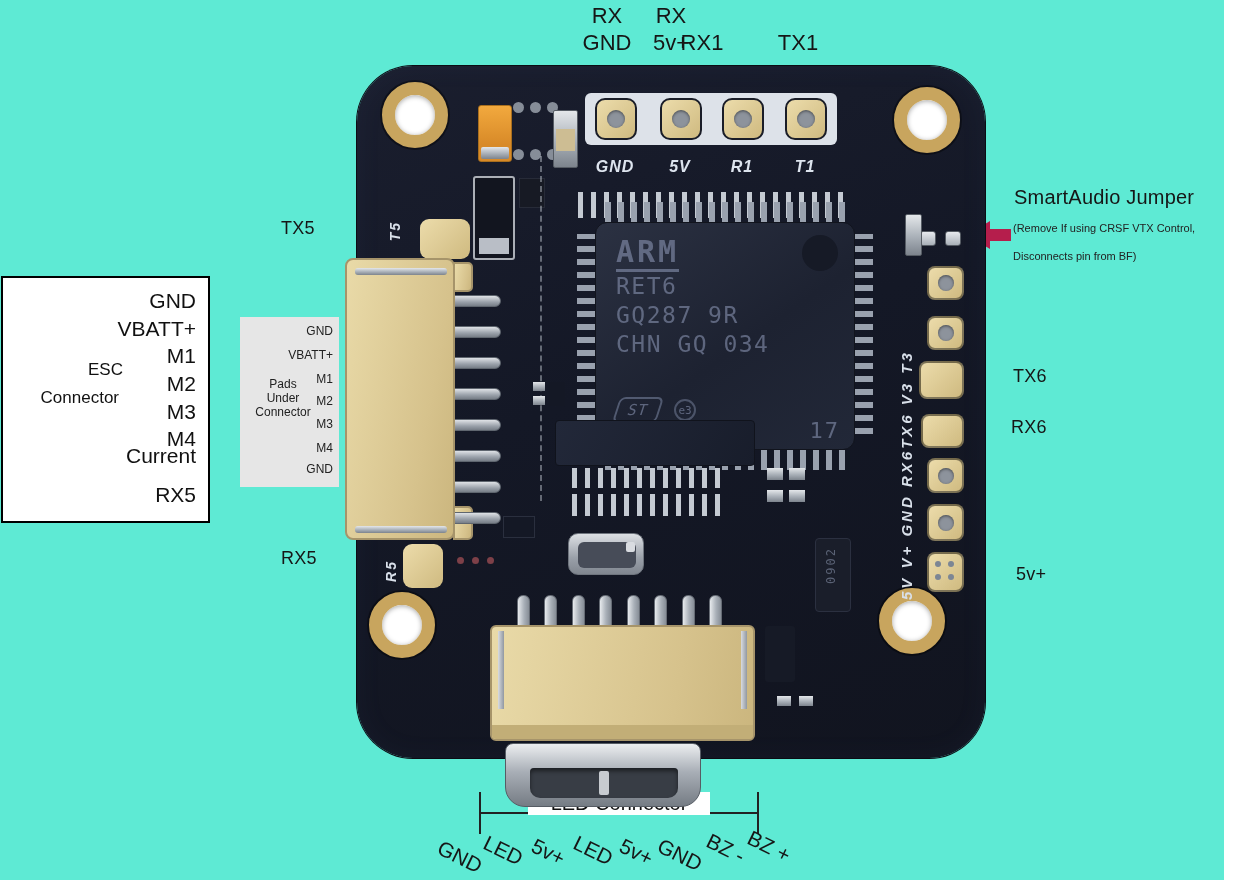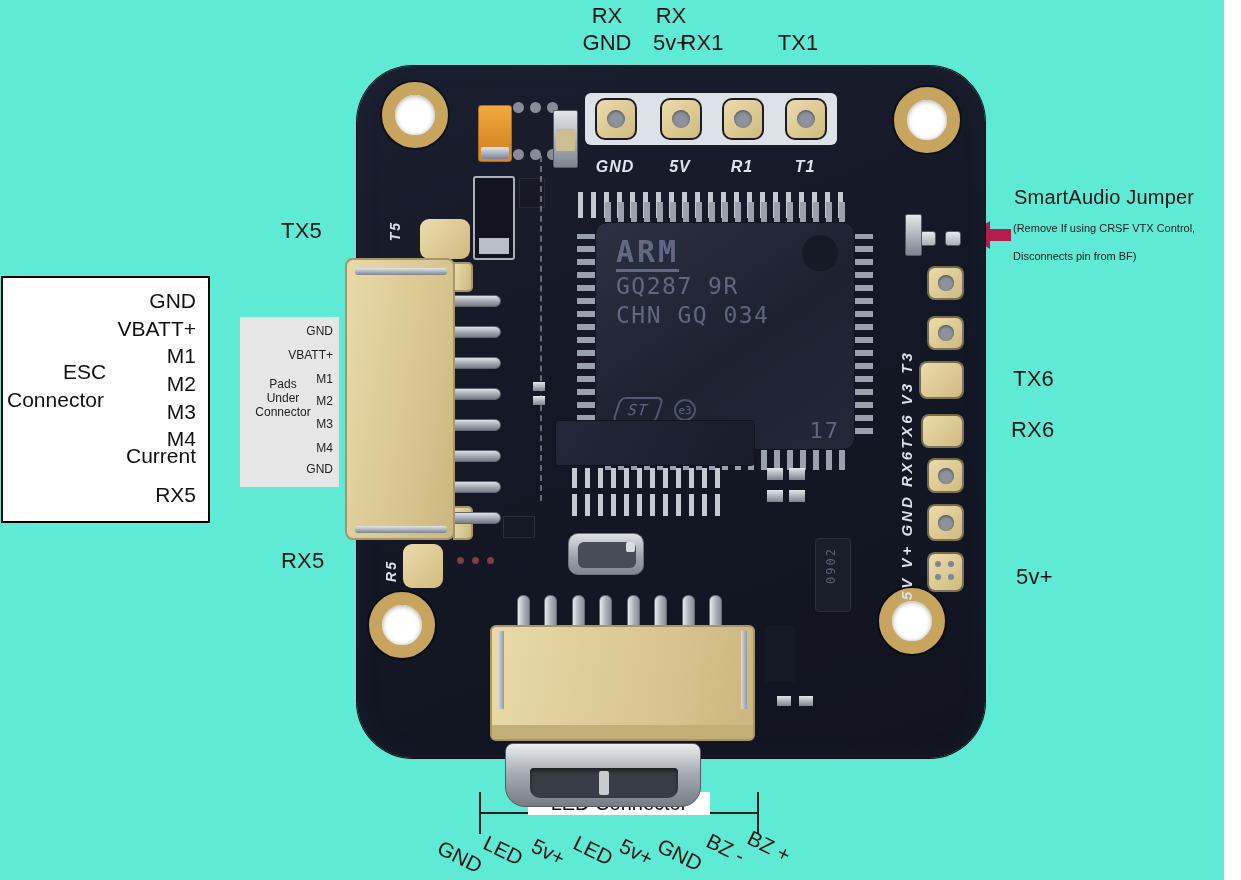--- a/index.html
+++ b/index.html
@@ -1,27 +1,27 @@
 <!DOCTYPE html>
 <html><head>
 <meta charset="utf-8">
 <style>
   * { margin:0; padding:0; box-sizing:border-box; }
   body { background:#ffffff; font-family:"Liberation Sans", sans-serif; }
   .stage { position:relative; width:1224px; height:880px; background:#5eead4; overflow:hidden; color:#111; }
   .abs { position:absolute; }
 
   
-  .biglbl { position:absolute; font-size:22px; color:#161616; letter-spacing:.2px; }
+  .biglbl { position:absolute; font-size:18px; color:#161616; letter-spacing:.2px; }
   .toplbl { position:absolute; top:2px; text-align:center; font-size:22px; line-height:27px; color:#161616; }
   .note { position:absolute; font-size:11px; color:#222; }
 
   .esc-box { position:absolute; left:1px; top:276px; width:209px; height:247px; border:2px solid #000; background:#fff; }
   .esc-box .pin { position:absolute; right:12px; font-size:21px; color:#111; }
-  .esc-title { position:absolute; font-size:21px; color:#111; text-align:left; }
+  .esc-title { position:absolute; font-size:17px; color:#111; text-align:right; }
 
   .pads-box { position:absolute; left:240px; top:317px; width:99px; height:170px; background:#e6e6e6; }
   .pads-box .pin { position:absolute; right:6px; font-size:12px; color:#222; }
   .pads-box .ttl { position:absolute; left:2px; top:60px; width:82px; text-align:center; font-size:12px; line-height:14px; color:#222; }
 
   .bracket-line { position:absolute; background:#222; }
   .led-title { position:absolute; left:528px; top:792px; width:182px; text-align:center; font-size:20px; background:#fff; color:#111; }
   .bp { position:absolute; font-size:21px; color:#161616; transform:rotate(26deg); transform-origin:left top; white-space:nowrap; }
 
   .arrow-head { position:absolute; left:967px; top:221px; width:0; height:0;
@@ -208,20 +208,21 @@
     <div class="abs vias-row" style="left:215px;top:402px;width:152px;height:20px;"></div>
     <div class="abs vias-row" style="left:215px;top:428px;width:152px;height:22px;"></div>
 
     <div class="abs stripes-h" style="left:248px;top:136px;width:240px;height:20px;"></div>
     <div class="abs stripes-h" style="left:248px;top:384px;width:240px;height:20px;"></div>
     <div class="abs stripes-v" style="left:220px;top:168px;width:18px;height:200px;"></div>
     <div class="abs stripes-v" style="left:498px;top:168px;width:18px;height:200px;"></div>
     <div class="chip-body">
       <div class="chip-dimple"></div>
       <div><span class="chip-brand">ARM</span></div>
+      <div class="chip-line">RET6</div>
       <div class="chip-line">GQ287 9R</div>
       <div class="chip-line">CHN GQ 034</div>
       <div class="chip-foot">
         <div class="st-logo">ST</div>
         <div class="ce-mark">e3</div>
         <div class="chip-year">17</div>
       </div>
     </div>
 
     <div class="gyro"></div>

